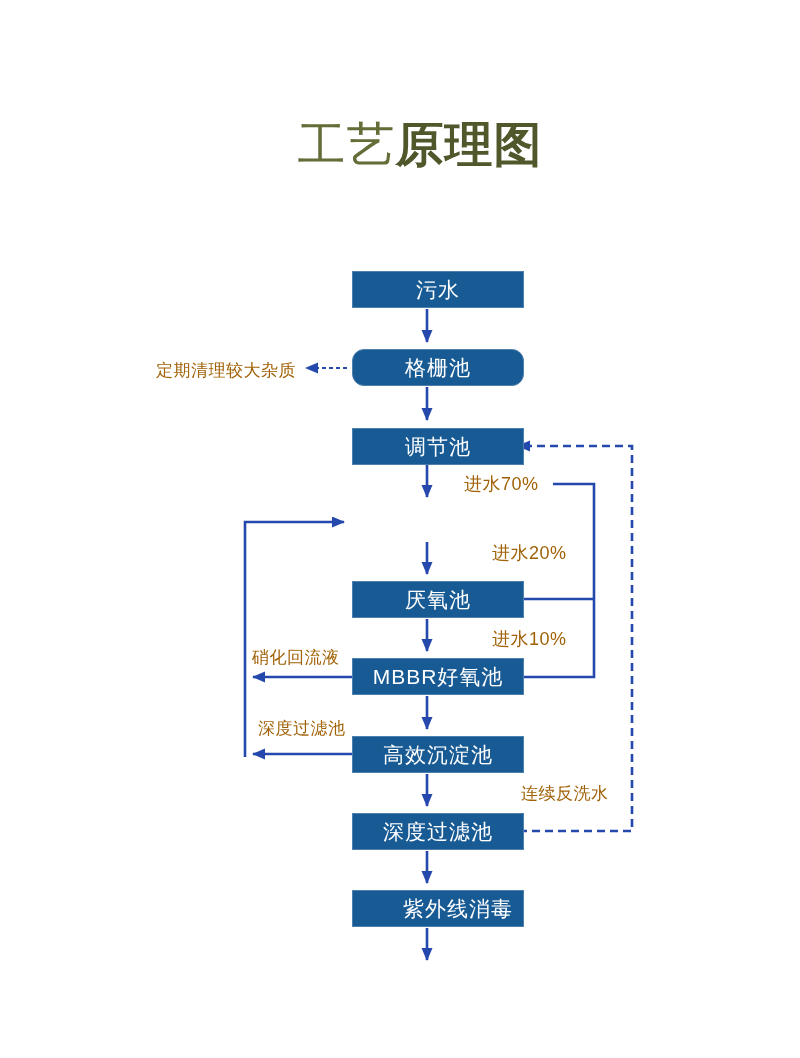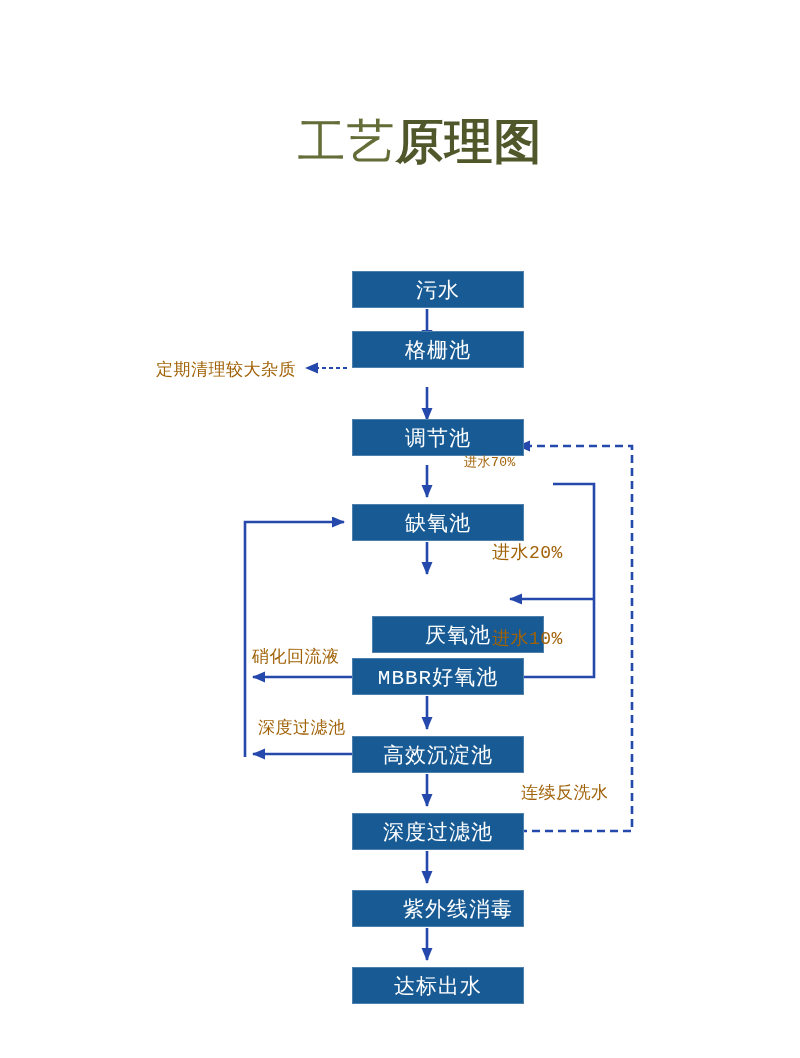--- a/index.html
+++ b/index.html
@@ -1,48 +1,48 @@
 <!DOCTYPE html>
 <html><head>
 <meta charset="utf-8">
 <style>
   html,body{margin:0;padding:0;background:#ffffff;}
   #canvas{
     position:relative;width:800px;height:1058px;margin:0 auto;
     background:#ffffff;overflow:hidden;
-    font-family:Liberation Mono, monospace;
+    font-family:Liberation Sans, sans-serif;
   }
   
   .title{
     position:absolute;top:119px;left:0;right:0;margin-left:40px;
     text-align:center;font-size:48px;line-height:52px;letter-spacing:1px;
     white-space:nowrap;
   }
   .title .light{color:#646c37;font-weight:400;}
   .title .bold{color:#50572a;font-weight:700;}
   
   .node{
     position:absolute;left:352px;width:172px;height:37px;
     background:#185b94;border:1px solid #4d80ac;box-sizing:border-box;
     color:#ffffff;font-size:21px;letter-spacing:1px;
     display:flex;align-items:center;justify-content:center;
     white-space:nowrap;
   }
-  .n0{top:271px;} .n1{top:331px;} .n2{top:419px;} .n3{top:504px;}
-  .n4{top:616px;margin-left:20px;} .n5{top:658px;} .n6{top:736px;} .n7{top:813px;}
+  .n0{top:271px;} .n1{top:349px;border-radius:12px;} .n2{top:428px;} .n3{top:504px;}
+  .n4{top:581px;} .n5{top:658px;} .n6{top:736px;} .n7{top:813px;}
   .n8{top:890px;padding-left:40px;} .n9{top:967px;}
   
   .ann{
     position:absolute;color:#a16207;font-size:17px;line-height:19px;
     white-space:nowrap;letter-spacing:0.5px;
   }
   .ann-cleanup {left:156px;top:361px;}
   .ann-nitrify {left:252px;top:648px;}
   .ann-sludge  {left:258px;top:719px;}
-  .ann-in70    {left:464px;top:453px;font-size:13px;}
+  .ann-in70    {left:464px;top:475px;font-size:18px;}
   .ann-in20    {left:492px;top:544px;font-size:18px;}
   .ann-in10    {left:492px;top:630px;font-size:18px;}
   .ann-backwash{left:521px;top:784px;}
   
   #connectors{position:absolute;left:0;top:0;width:800px;height:1058px;}
 </style>
 </head>
 <body>
 
 <div id="canvas">
@@ -83,27 +83,25 @@
 
     <g fill="none" stroke-width="2.6" stroke="#2448ac">
       <path d="M506,831 L632,831 L632,446 L518,446" stroke-dasharray="8 5" marker-end="url(#ah)"></path>
       <path d="M347,368 L306,368" stroke-dasharray="4 3" stroke-width="2.2" marker-end="url(#ah)"></path>
     </g>
   </svg>
 
   <div class="node n0">污水</div>
   <div class="node n1">格栅池</div>
   <div class="node n2">调节池</div>
-  <div class="node n3">缺氧池</div>
   <div class="node n4">厌氧池</div>
   <div class="node n5">MBBR好氧池</div>
   <div class="node n7">深度过滤池</div>
   <div class="node n6">高效沉淀池</div>
   <div class="node n8">紫外线消毒</div>
-  <div class="node n9">达标出水</div>
 
   <div class="ann ann-cleanup">定期清理较大杂质</div>
   <div class="ann ann-nitrify">硝化回流液</div>
   <div class="ann ann-sludge">深度过滤池</div>
   <div class="ann ann-in70">进水70%</div>
   <div class="ann ann-in20">进水20%</div>
   <div class="ann ann-in10">进水10%</div>
   <div class="ann ann-backwash">连续反洗水</div>
 
 </div>

